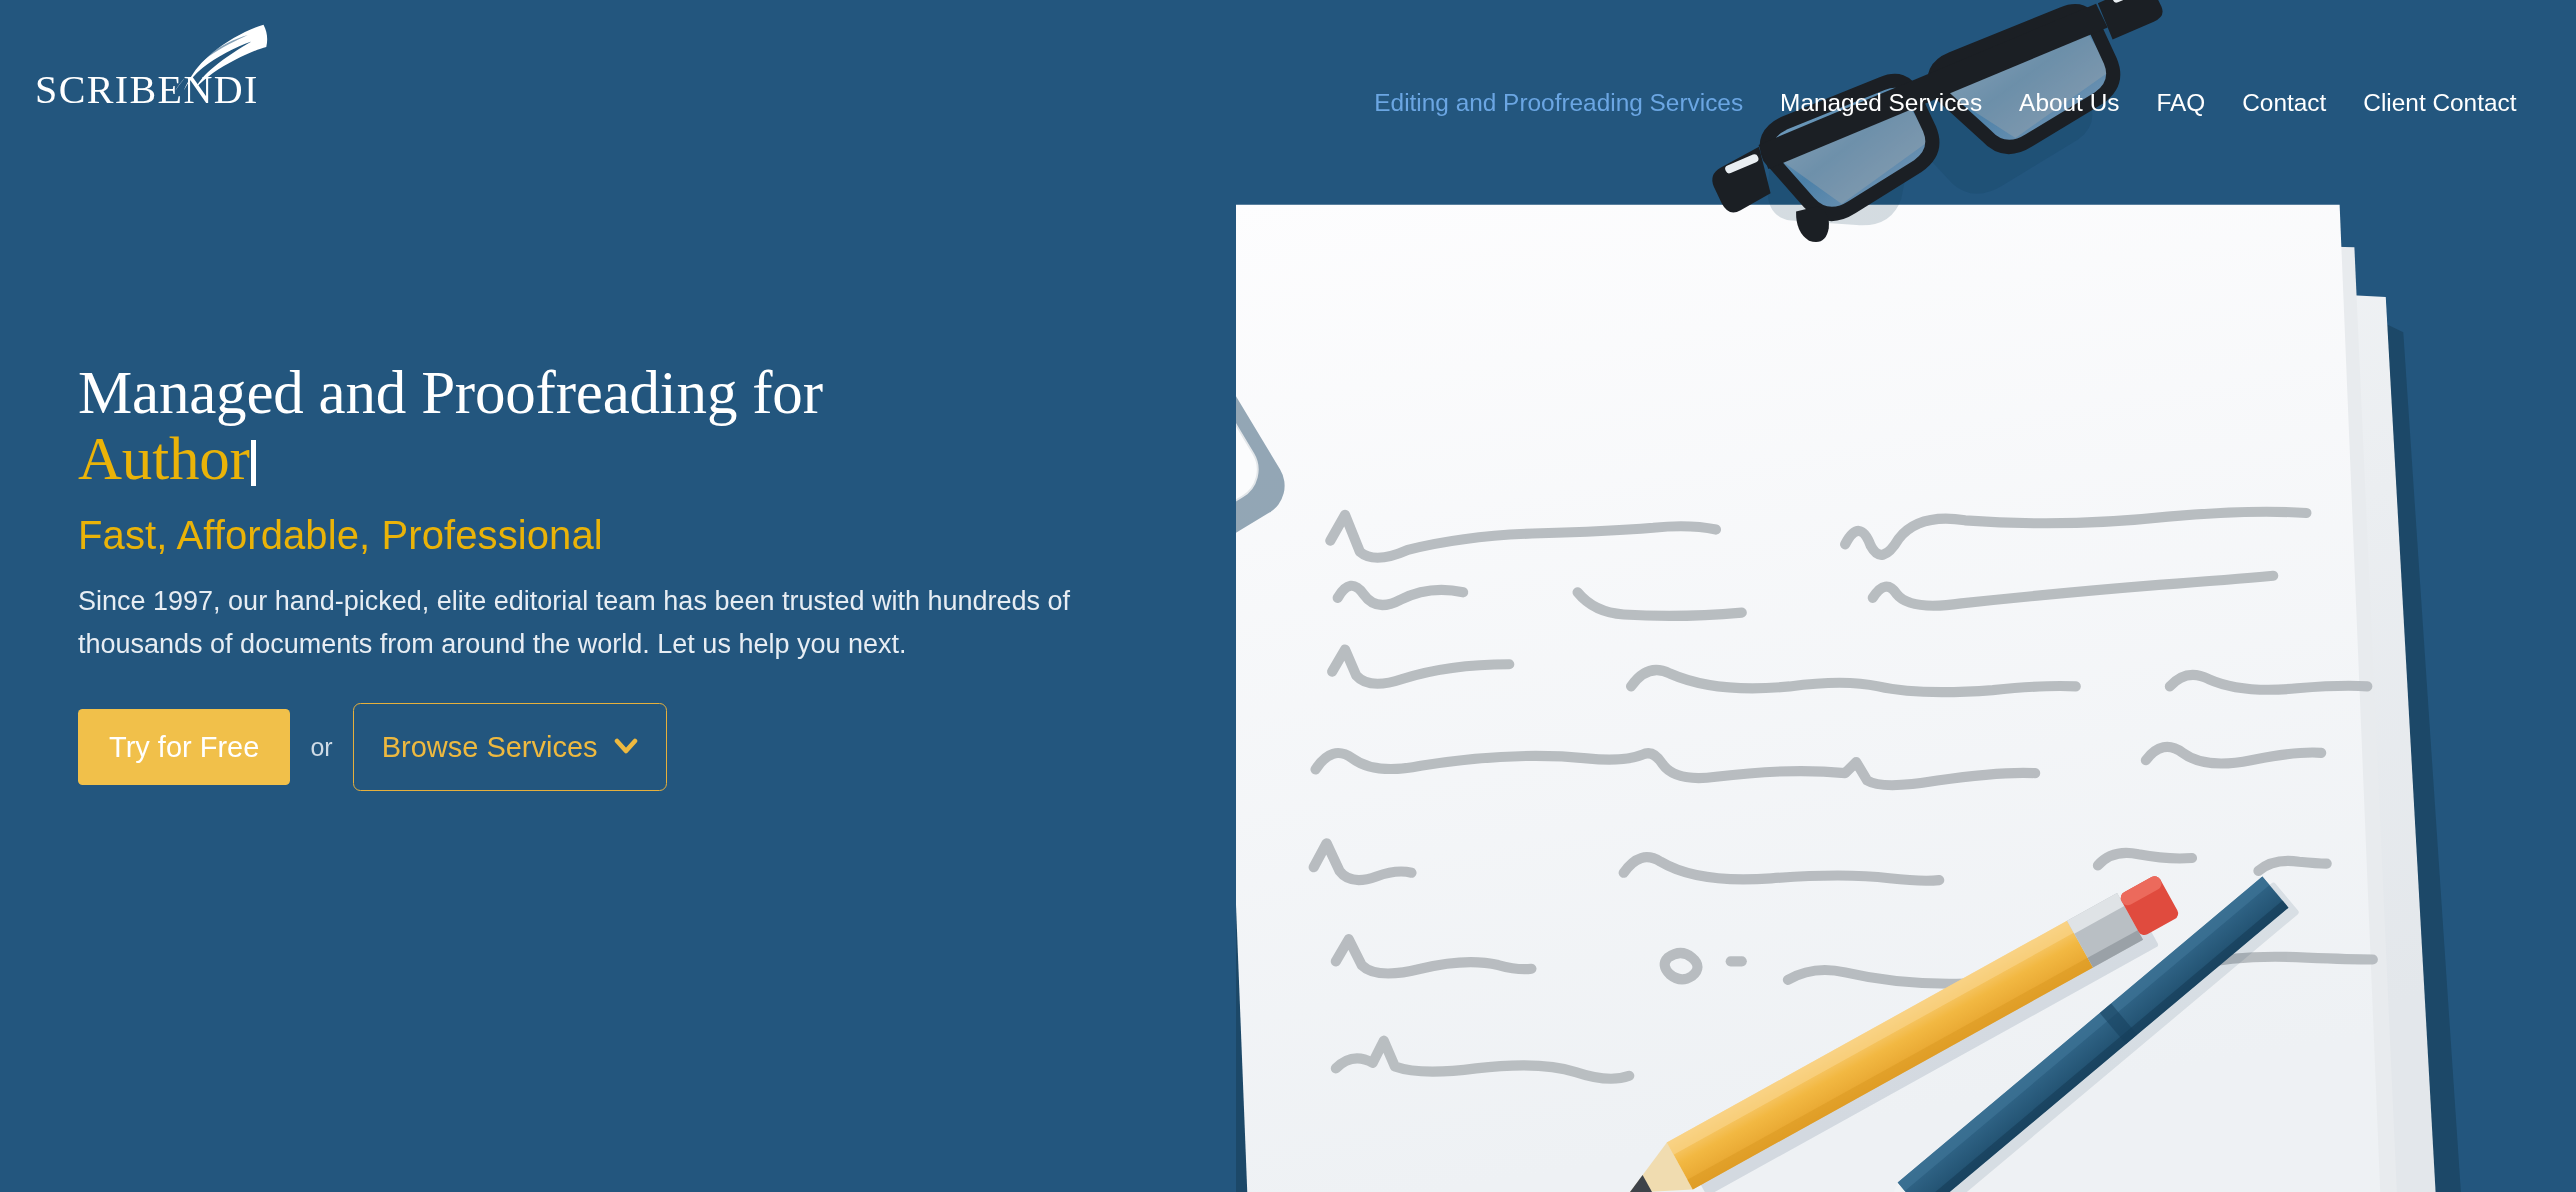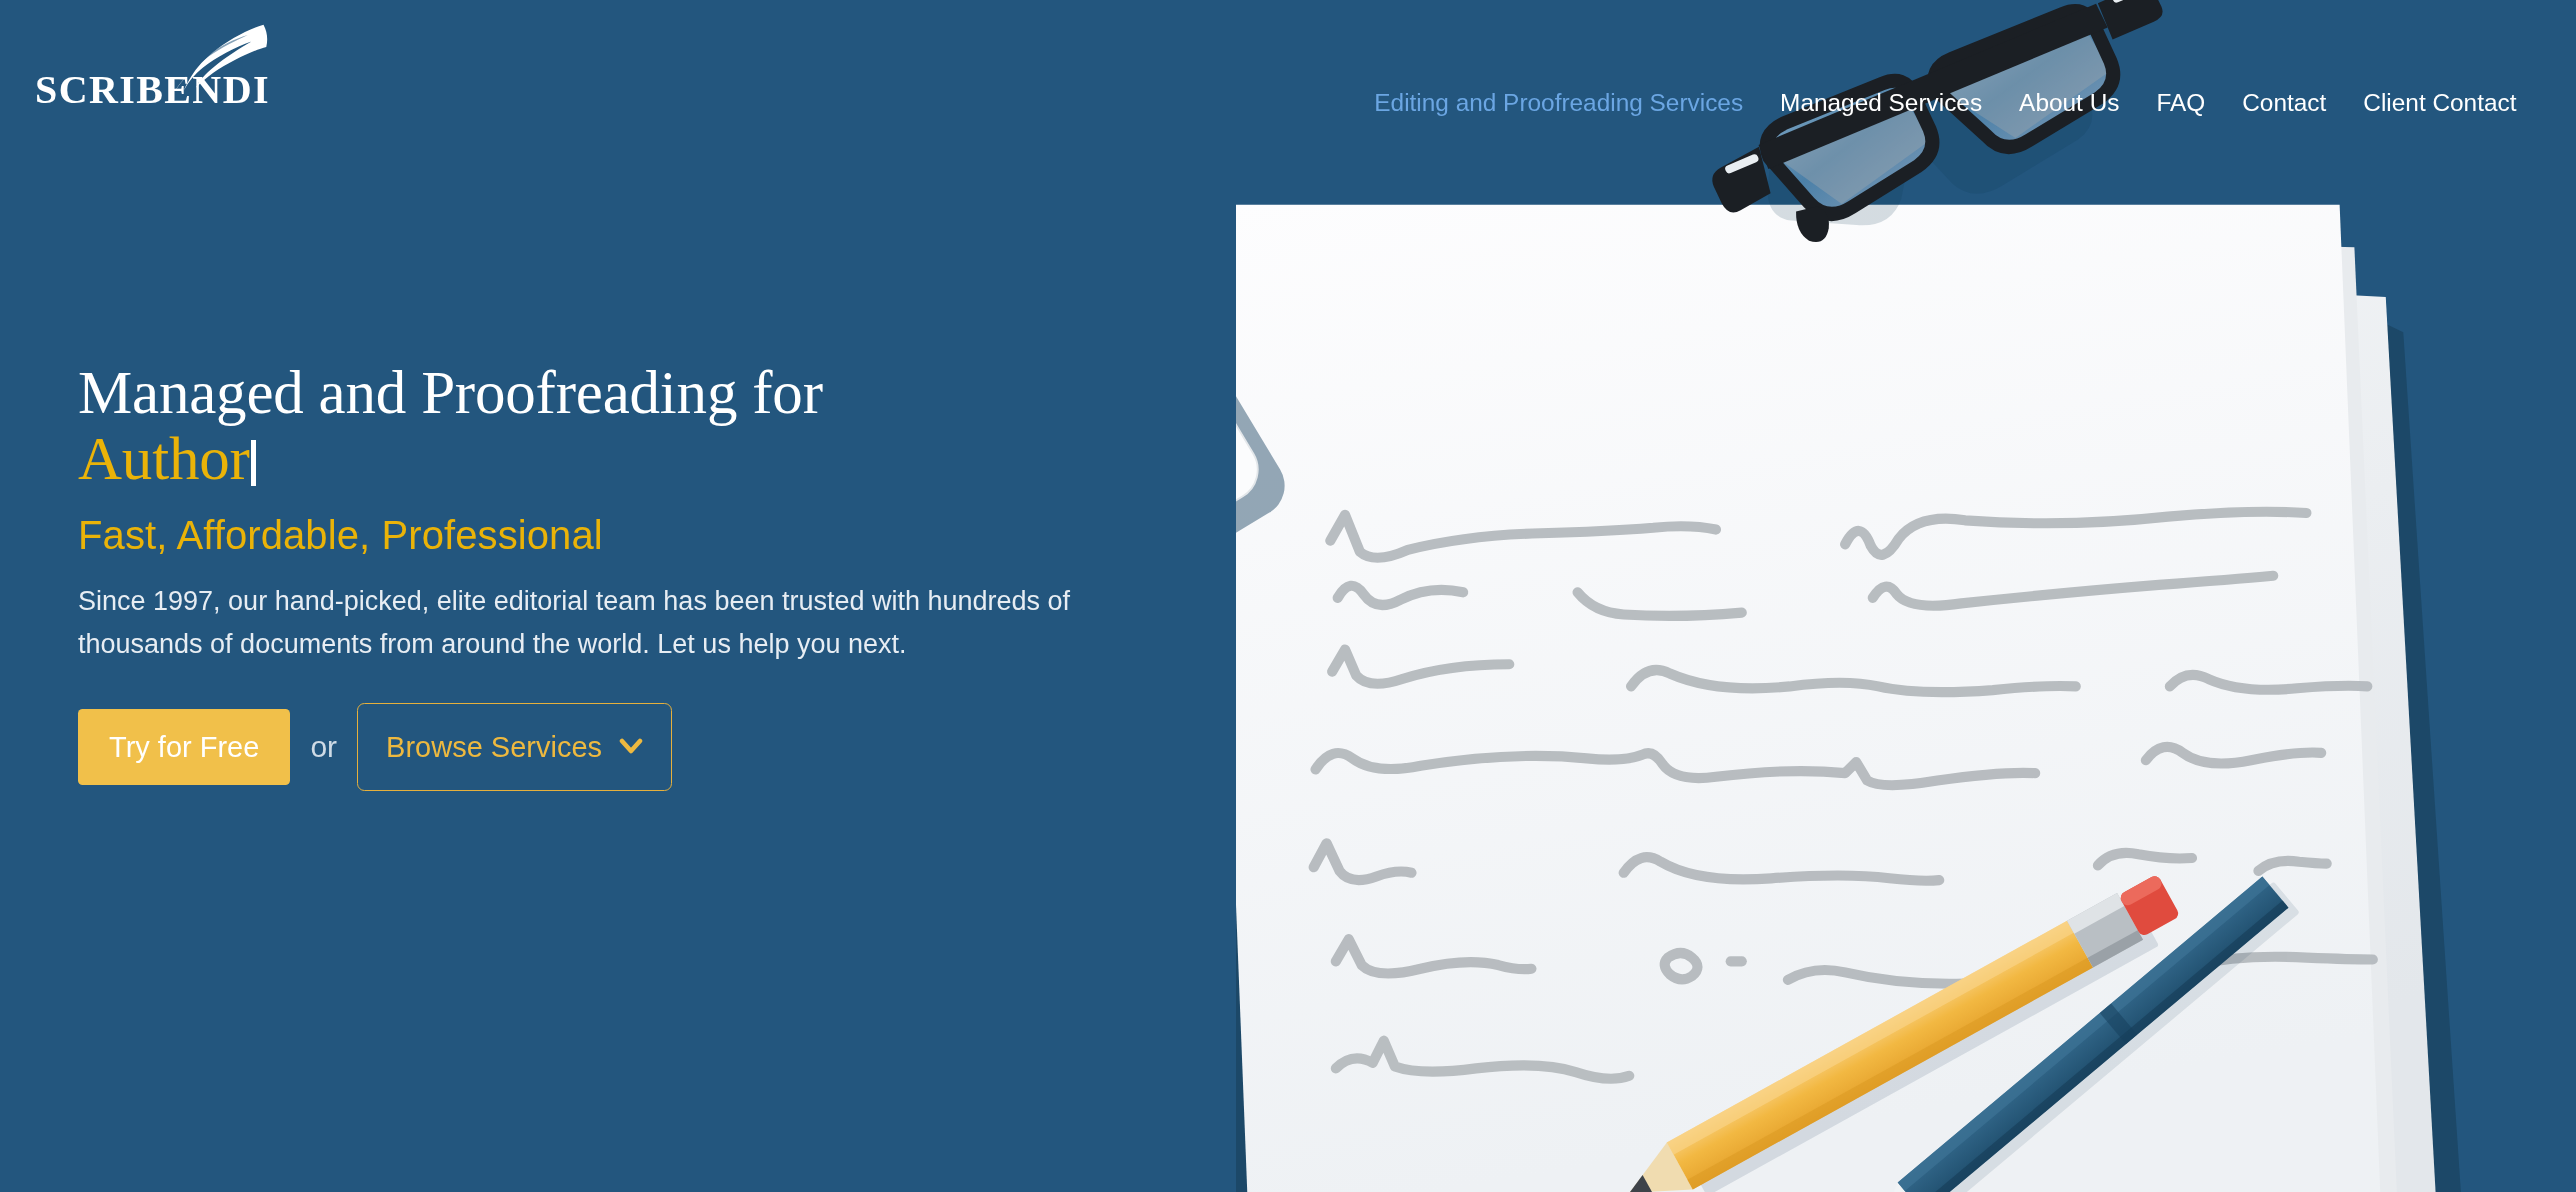--- a/index.html
+++ b/index.html
@@ -48,21 +48,21 @@
     left: 0;
     top: 26px;
     font-family: "Liberation Serif", "DejaVu Serif", serif;
     font-size: 57px;
     line-height: 76px;
     letter-spacing: 1.4px;
     color: #ffffff;
     white-space: nowrap;
     font-variant: small-caps;
     text-transform: lowercase;
-    font-weight: 700;
+    font-weight: 400;
   }
 
   .main-nav {
     position: absolute;
     right: 41px;
     top: 87px;
     display: flex;
     align-items: baseline;
     gap: 0px;
   }
@@ -145,21 +145,21 @@
     font-size: 29px;
     border: none;
     border-radius: 4.6px;
     cursor: pointer;
     font-family: "Liberation Sans", sans-serif;
     white-space: nowrap;
   }
   .or-sep {
     margin: 0 20px;
     color: #cfdbe6;
-    font-size: 30px;
+    font-size: 25px;
   }
   .btn-outline {
     display: inline-flex;
     align-items: center;
     justify-content: center;
     gap: 16.6px;
     height: 88px;
     padding: 0 28px;
     background: transparent;
     color: #eeb93f;

